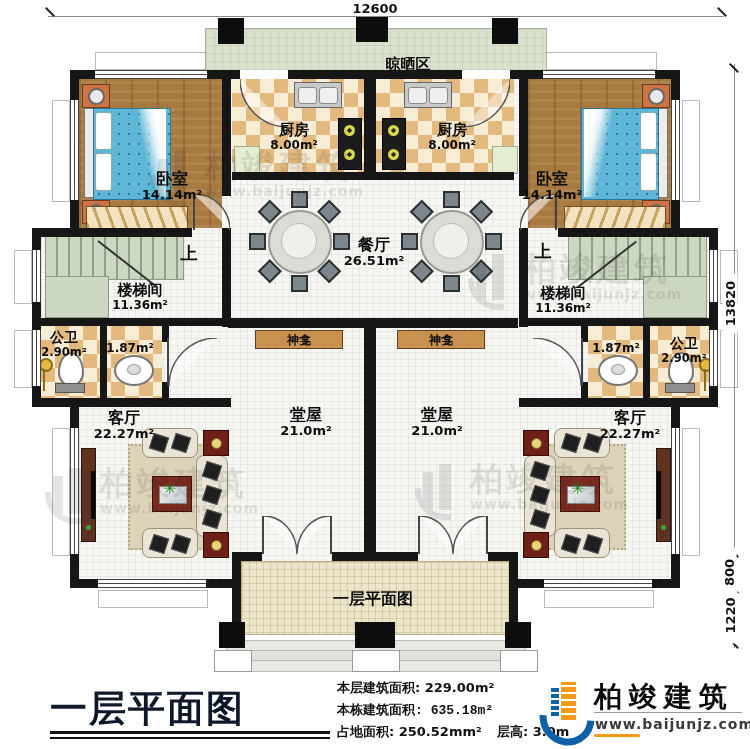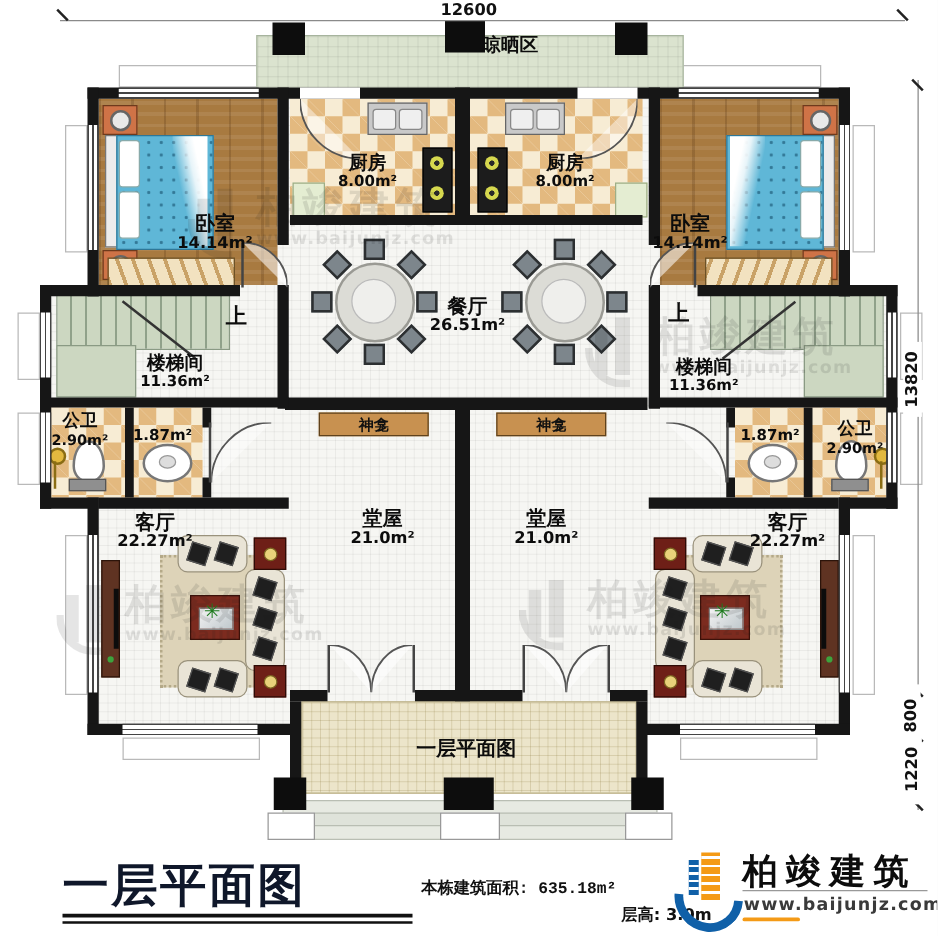--- a/index.html
+++ b/index.html
@@ -353,21 +353,21 @@
   <div class="dimtxt" style="left:330px;top:1px;width:90px;">12600</div>
   <div class="dimline" style="left:734px;top:64px;width:1px;height:584px;"></div>
   <div class="tick" style="left:728px;top:67px;"></div>
   <div class="tick" style="left:728px;top:552px;"></div>
   <div class="tick" style="left:728px;top:588px;"></div>
   <div class="tick" style="left:728px;top:643px;"></div>
   <div class="dimtxt vdim" style="left:700px;top:296px;width:60px;">13820</div>
   <div class="dimtxt vdim" style="left:704px;top:565px;width:50px;">800</div>
   <div class="dimtxt vdim" style="left:702px;top:608px;width:56px;">1220</div>
 
-  <div class="lbl" style="left:408px;top:28px;">
+  <div class="lbl" style="left:408px;top:56px;">
       <div class="rn">晾晒区</div>
     </div>
   <div class="lbl" style="left:294px;top:122px;">
       <div class="rn">厨房</div>
       <div class="ra">8.00m²</div>
     </div>
   <div class="lbl" style="left:452px;top:122px;">
       <div class="rn">厨房</div>
       <div class="ra">8.00m²</div>
     </div>
@@ -463,21 +463,23 @@
     <div>
         <div class="wmt">柏竣建筑</div>
         <div class="wmu">www.baijunjz.com</div>
       </div>
   </div>
 
   <div class="abs" style="left:50px;top:684px;font-size:37px;font-weight:900;color:#0f172a;letter-spacing:2px;z-index:10;">一层平面图</div>
   <div class="abs" style="left:50px;top:731px;width:280px;height:3px;background:#111;z-index:10;"></div>
   <div class="abs" style="left:50px;top:737px;width:280px;height:2px;background:#111;z-index:10;"></div>
 
+  <div class="info-line" style="left:337px;top:679px;"><span class="tb-label">本层建筑面积:</span> <span>229.00m²</span></div>
   <div class="info-line" style="left:337px;top:701px;font-family:Liberation Mono, monospace;"><span class="tb-label">本栋建筑面积:</span> <span>635.18m²</span></div>
+  <div class="info-line" style="left:337px;top:723px;"><span class="tb-label">占地面积:</span> <span>250.52mm²</span></div>
   <div class="info-line" style="left:497px;top:723px;"><span class="tb-label">层高:</span> <span>3.0m</span></div>
 
   <div class="abs" style="left:538px;top:678px;width:50px;height:60px;z-index:10;">
     <div class="abs" style="left:2px;top:12px;width:40px;height:42px;border:7px solid transparent;border-left-color:#1060a8;border-bottom-color:#1060a8;border-radius:50%;transform:rotate(-40deg);"></div>
     <div class="abs" style="left:13px;top:10px;width:8px;height:28px;background:#1060a8;background-image:repeating-linear-gradient(0deg,transparent 0 4px,#fff 4px 6px);"></div>
     <div class="abs" style="left:23px;top:4px;width:15px;height:38px;background:#f49a16;background-image:repeating-linear-gradient(0deg,transparent 0 5px,#fff 5px 7px);"></div>
   </div>
   <div class="abs" style="left:594px;top:678px;font-size:28px;font-weight:900;color:#0c0c0c;letter-spacing:7px;z-index:10;white-space:nowrap;">柏竣建筑</div>
   <div class="abs" style="left:594px;top:712px;width:148px;height:1px;background:#999;z-index:10;"></div>
   <div class="abs" style="left:595px;top:716px;font-size:14px;font-weight:700;color:#3a3a3a;letter-spacing:1px;z-index:10;">www.baijunjz.com</div>

